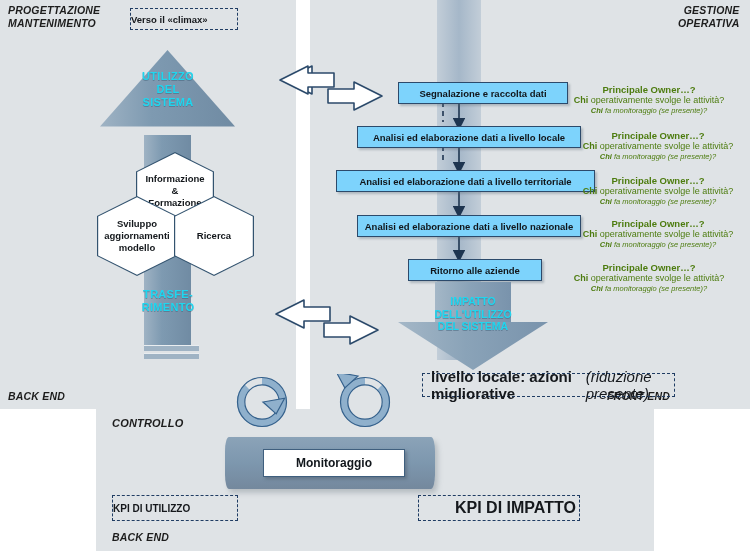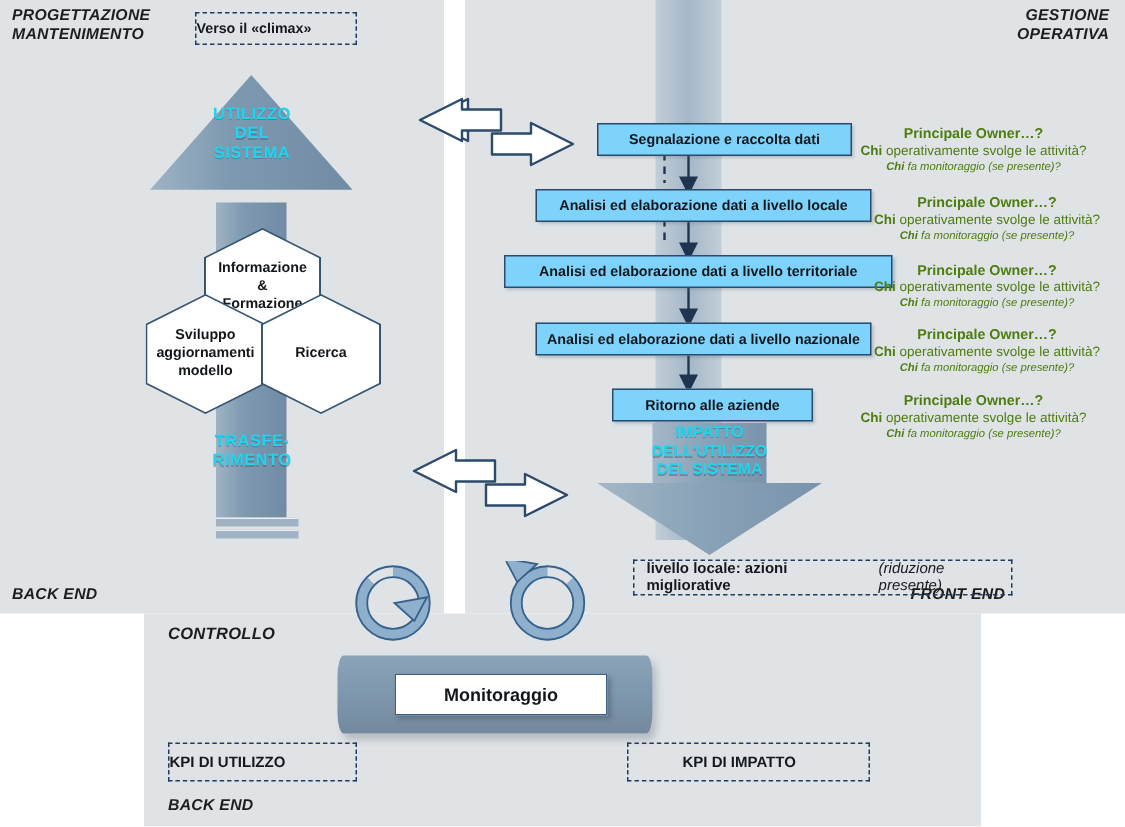--- a/index.html
+++ b/index.html
@@ -21,25 +21,25 @@
   #lbl-backend-1    {left:8px;  top:390px;}
   #lbl-frontend     {left:607px;top:390px;}
   #lbl-controllo    {left:112px;top:417px;font-size:11px;}
   #lbl-backend-2    {left:112px;top:531px;}
 
   
   .dashed{position:absolute;border:1.6px dashed #1f3c63;background:transparent;
           display:flex;align-items:center;justify-content:flex-start;
           font-weight:bold;color:#15181c;}
   #box-climax{left:130px;top:8px;width:106px;height:20px;font-size:9.5px;}
-  #box-livello-locale{left:422px;top:373px;width:243px;height:22px;font-size:10px;
+  #box-livello-locale{left:422px;top:373px;width:243px;height:22px;font-size:15px;
                       justify-content:flex-end;padding-left:8px;}
   #box-livello-locale .it{font-weight:normal;font-style:italic;margin-left:3px;}
   #box-kpi-utilizzo{left:112px;top:495px;width:124px;height:24px;font-size:10px;}
-  #box-kpi-impatto {left:418px;top:495px;width:124px;height:24px;font-size:10px;padding-left:36px;}
+  #box-kpi-impatto {left:418px;top:495px;width:124px;height:24px;font-size:16px;padding-left:36px;}
 
   
   #arrow-up{position:absolute;left:100px;top:50px;width:135px;height:300px;}
   #arrow-up .shaft{position:absolute;left:44px;top:85px;width:47px;height:215px;
       background:linear-gradient(to right,#9fb3c4 0%,#7e9ab1 38%,#708ba3 100%);}
   #arrow-up .head{position:absolute;left:0;top:0;width:135px;height:90px;
       background:linear-gradient(to right,#9fb3c4 0%,#7e9ab1 38%,#708ba3 100%);
       clip-path:polygon(50% 0,100% 85%,0 85%);}
   #arrow-up .shadow{position:absolute;left:6px;top:6px;width:135px;height:90px;
       background:#cfd5d9;clip-path:polygon(50% 0,100% 85%,0 85%);z-index:-1;}
@@ -92,21 +92,21 @@
 
   
   #arrow-down{position:absolute;left:398px;top:282px;width:150px;height:88px;}
   #arrow-down .dshaft{position:absolute;left:37px;top:0;width:76px;height:42px;
       background:linear-gradient(to right,#a4b7c7 0%,#8aa3b8 45%,#7993ac 100%);}
   #arrow-down .dhead{position:absolute;left:0;top:40px;width:150px;height:48px;
       background:linear-gradient(to right,#a4b7c7 0%,#8aa3b8 45%,#7993ac 100%);
       clip-path:polygon(0 0,100% 0,50% 100%);}
   #arrow-down .dshadow{position:absolute;left:5px;top:46px;width:150px;height:48px;
       background:#ccd2d7;clip-path:polygon(0 0,100% 0,50% 100%);z-index:-1;}
-  #txt-impatto{position:absolute;left:401px;top:282px;width:144px;color:#1fd6ef;
+  #txt-impatto{position:absolute;left:401px;top:295px;width:144px;color:#1fd6ef;
       font-weight:bold;font-size:10.5px;line-height:12.5px;text-align:center;
       text-shadow:0 1px 0 rgba(60,90,115,.45);}
 
   
   .owner{position:absolute;text-align:center;color:#4d7c0f;}
   .owner .l1{font-size:9.5px;font-weight:bold;line-height:11px;}
   .owner .l2{font-size:9px;line-height:11px;}
   .owner .l2 b{font-weight:bold;}
   .owner .l3{font-size:7.5px;font-style:italic;line-height:10px;}
   .owner .l3 b{font-weight:bold;}

